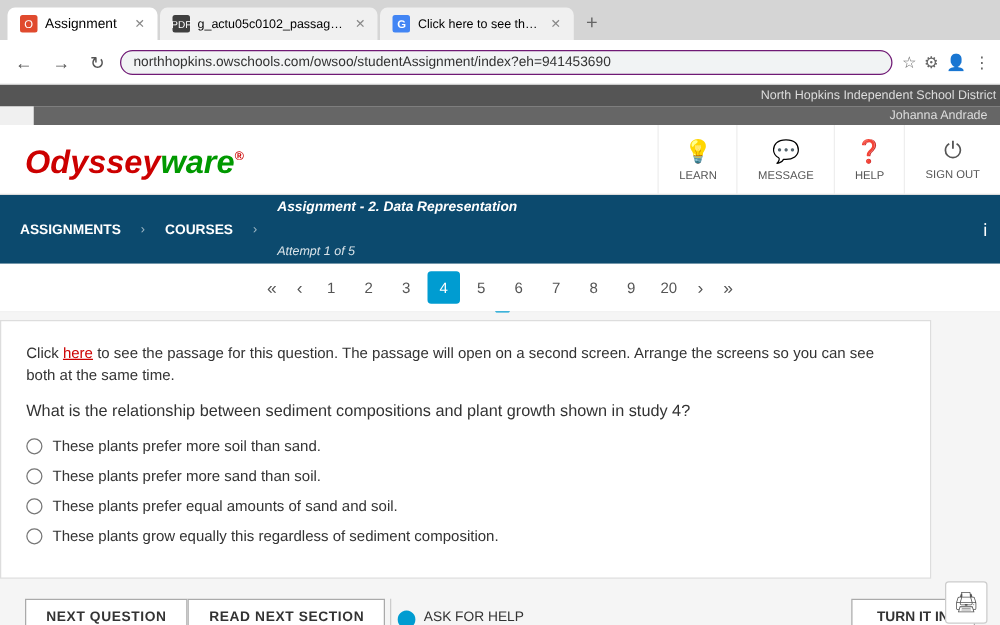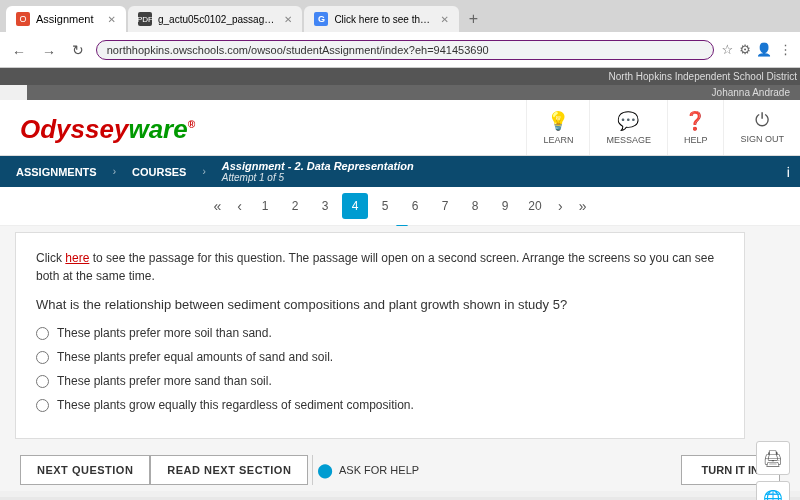--- a/index.html
+++ b/index.html
@@ -31,34 +31,34 @@
     .nav-icons { display: flex; }
     .nav-icon-btn { display: flex; flex-direction: column; align-items: center; padding: 10px 16px; border-left: 1px solid #eee; color: #555; font-size: 9px; cursor: pointer; text-transform: uppercase; gap: 3px; }
     .icon-symbol { font-size: 18px; color: #555; }
 
     
     .breadcrumb-bar { background: #0c4a6e; display: flex; align-items: center; padding: 0; }
     .breadcrumb-item { color: #fff; padding: 8px 16px; font-size: 11px; font-weight: bold; text-transform: uppercase; cursor: pointer; }
     .breadcrumb-arrow { color: rgba(255,255,255,0.6); font-size: 10px; }
     .breadcrumb-mid { flex: 1; color: #fff; padding: 4px 16px; font-size: 10px; font-style: italic; }
     .breadcrumb-mid .title { font-weight: bold; font-size: 11px; }
-    .breadcrumb-mid .sub { font-size: 10px; opacity: 0.85; }
+    .breadcrumb-mid .sub { font-size: 10px; opacity: 0.85; margin-top: 24px; }
     .breadcrumb-info { color: white; padding: 0 10px; font-size: 14px; cursor: pointer; }
     .section-badge { background: #007bb5; color: white; padding: 8px 14px; font-size: 11px; font-weight: bold; text-transform: uppercase; }
     .question-badge { background: #00a8e0; color: white; padding: 8px 14px; font-size: 11px; font-weight: bold; text-transform: uppercase; }
 
     
     .pagination-bar { background: #fff; display: flex; align-items: center; justify-content: center; padding: 6px 0; border-bottom: 1px solid #eee; gap: 4px; position: relative; }
     .page-nav { background: none; border: none; font-size: 14px; color: #555; cursor: pointer; padding: 4px 6px; }
     .page-num { width: 26px; height: 26px; display: flex; align-items: center; justify-content: center; font-size: 12px; color: #555; cursor: pointer; border-radius: 3px; }
     .page-num.active { background: #009cd1; color: white; }
     .page-indicator { position: absolute; bottom: -8px; left: 50%; margin-left: -4px; width: 0; height: 0; border-left: 6px solid transparent; border-right: 6px solid transparent; border-top: 8px solid #009cd1; }
     .passage-link { color: #cc0000; cursor: pointer; text-decoration: underline; }
     .question-text { margin-top: 12px; font-size: 13px; color: #333; margin-bottom: 14px; }
-    .radio-option { display: flex; align-items: center; gap: 8px; margin-bottom: 10px; font-size: 12px; color: #333; }
+    .radio-option { display: flex; gap: 8px; margin-bottom: 10px; font-size: 12px; color: #333; }
     .radio-option input[type="radio"] { cursor: pointer; }
 
     
     .side-toolbar { position: absolute; right: 10px; top: 215px; display: flex; flex-direction: column; gap: 6px; }
     .side-btn { width: 34px; height: 34px; background: #fff; border: 1px solid #ccc; border-radius: 3px; display: flex; align-items: center; justify-content: center; cursor: pointer; font-size: 16px; color: #555; }
 
     
     .action-bar { display: flex; margin: 16px 20px 0 20px; }
     .action-btn { background: #fff; border: 1px solid #aaa; padding: 7px 16px; font-size: 11px; color: #333; cursor: pointer; font-weight: bold; text-transform: uppercase; letter-spacing: 0.5px; }
     .divider { width: 1px; height: 30px; background: #ccc; margin: 0 4px; }
@@ -168,36 +168,36 @@
   <div class="page-num">7</div>
   <div class="page-num">8</div>
   <div class="page-num">9</div>
   <div class="page-num">20</div>
   <button class="page-nav">›</button>
   <button class="page-nav">»</button>
   <div class="page-indicator"></div>
 </div>
 
 <div style="position:relative; background:#f5f5f5; padding:6px 0;">
-  <div class="question-main" style="background:#fff; margin:0 55px 0 15px; border:1px solid #ddd; padding:16px 20px;">
+  <div class="question-main" style="background:#fff; margin:0 55px 0 0; border:1px solid #ddd; padding:16px 20px;">
     <p style="font-size:12px; color:#333; line-height:1.5;">
       <span>Click </span><a class="passage-link">here</a><span> to see the passage for this question. The passage will open on a second screen. Arrange the screens so you can see both at the same time.</span>
     </p>
-    <p class="question-text">What is the relationship between sediment compositions and plant growth shown in study 5?</p>
+    <p class="question-text">What is the relationship between sediment compositions and plant growth shown in study 4?</p>
     <div class="radio-option">
       <input type="radio" name="answer" style="">
       <label>These plants prefer more soil than sand.</label>
     </div>
     <div class="radio-option">
       <input type="radio" name="answer" style="">
+      <label>These plants prefer more sand than soil.</label>
+    </div>
+    <div class="radio-option">
+      <input type="radio" name="answer" style="">
       <label>These plants prefer equal amounts of sand and soil.</label>
-    </div>
-    <div class="radio-option">
-      <input type="radio" name="answer" style="">
-      <label>These plants prefer more sand than soil.</label>
     </div>
     <div class="radio-option">
       <input type="radio" name="answer" style="">
       <label>These plants grow equally this regardless of sediment composition.</label>
     </div>
   </div>
 
   <div class="side-toolbar">
     <div class="side-btn">
       <span>🖨</span>

